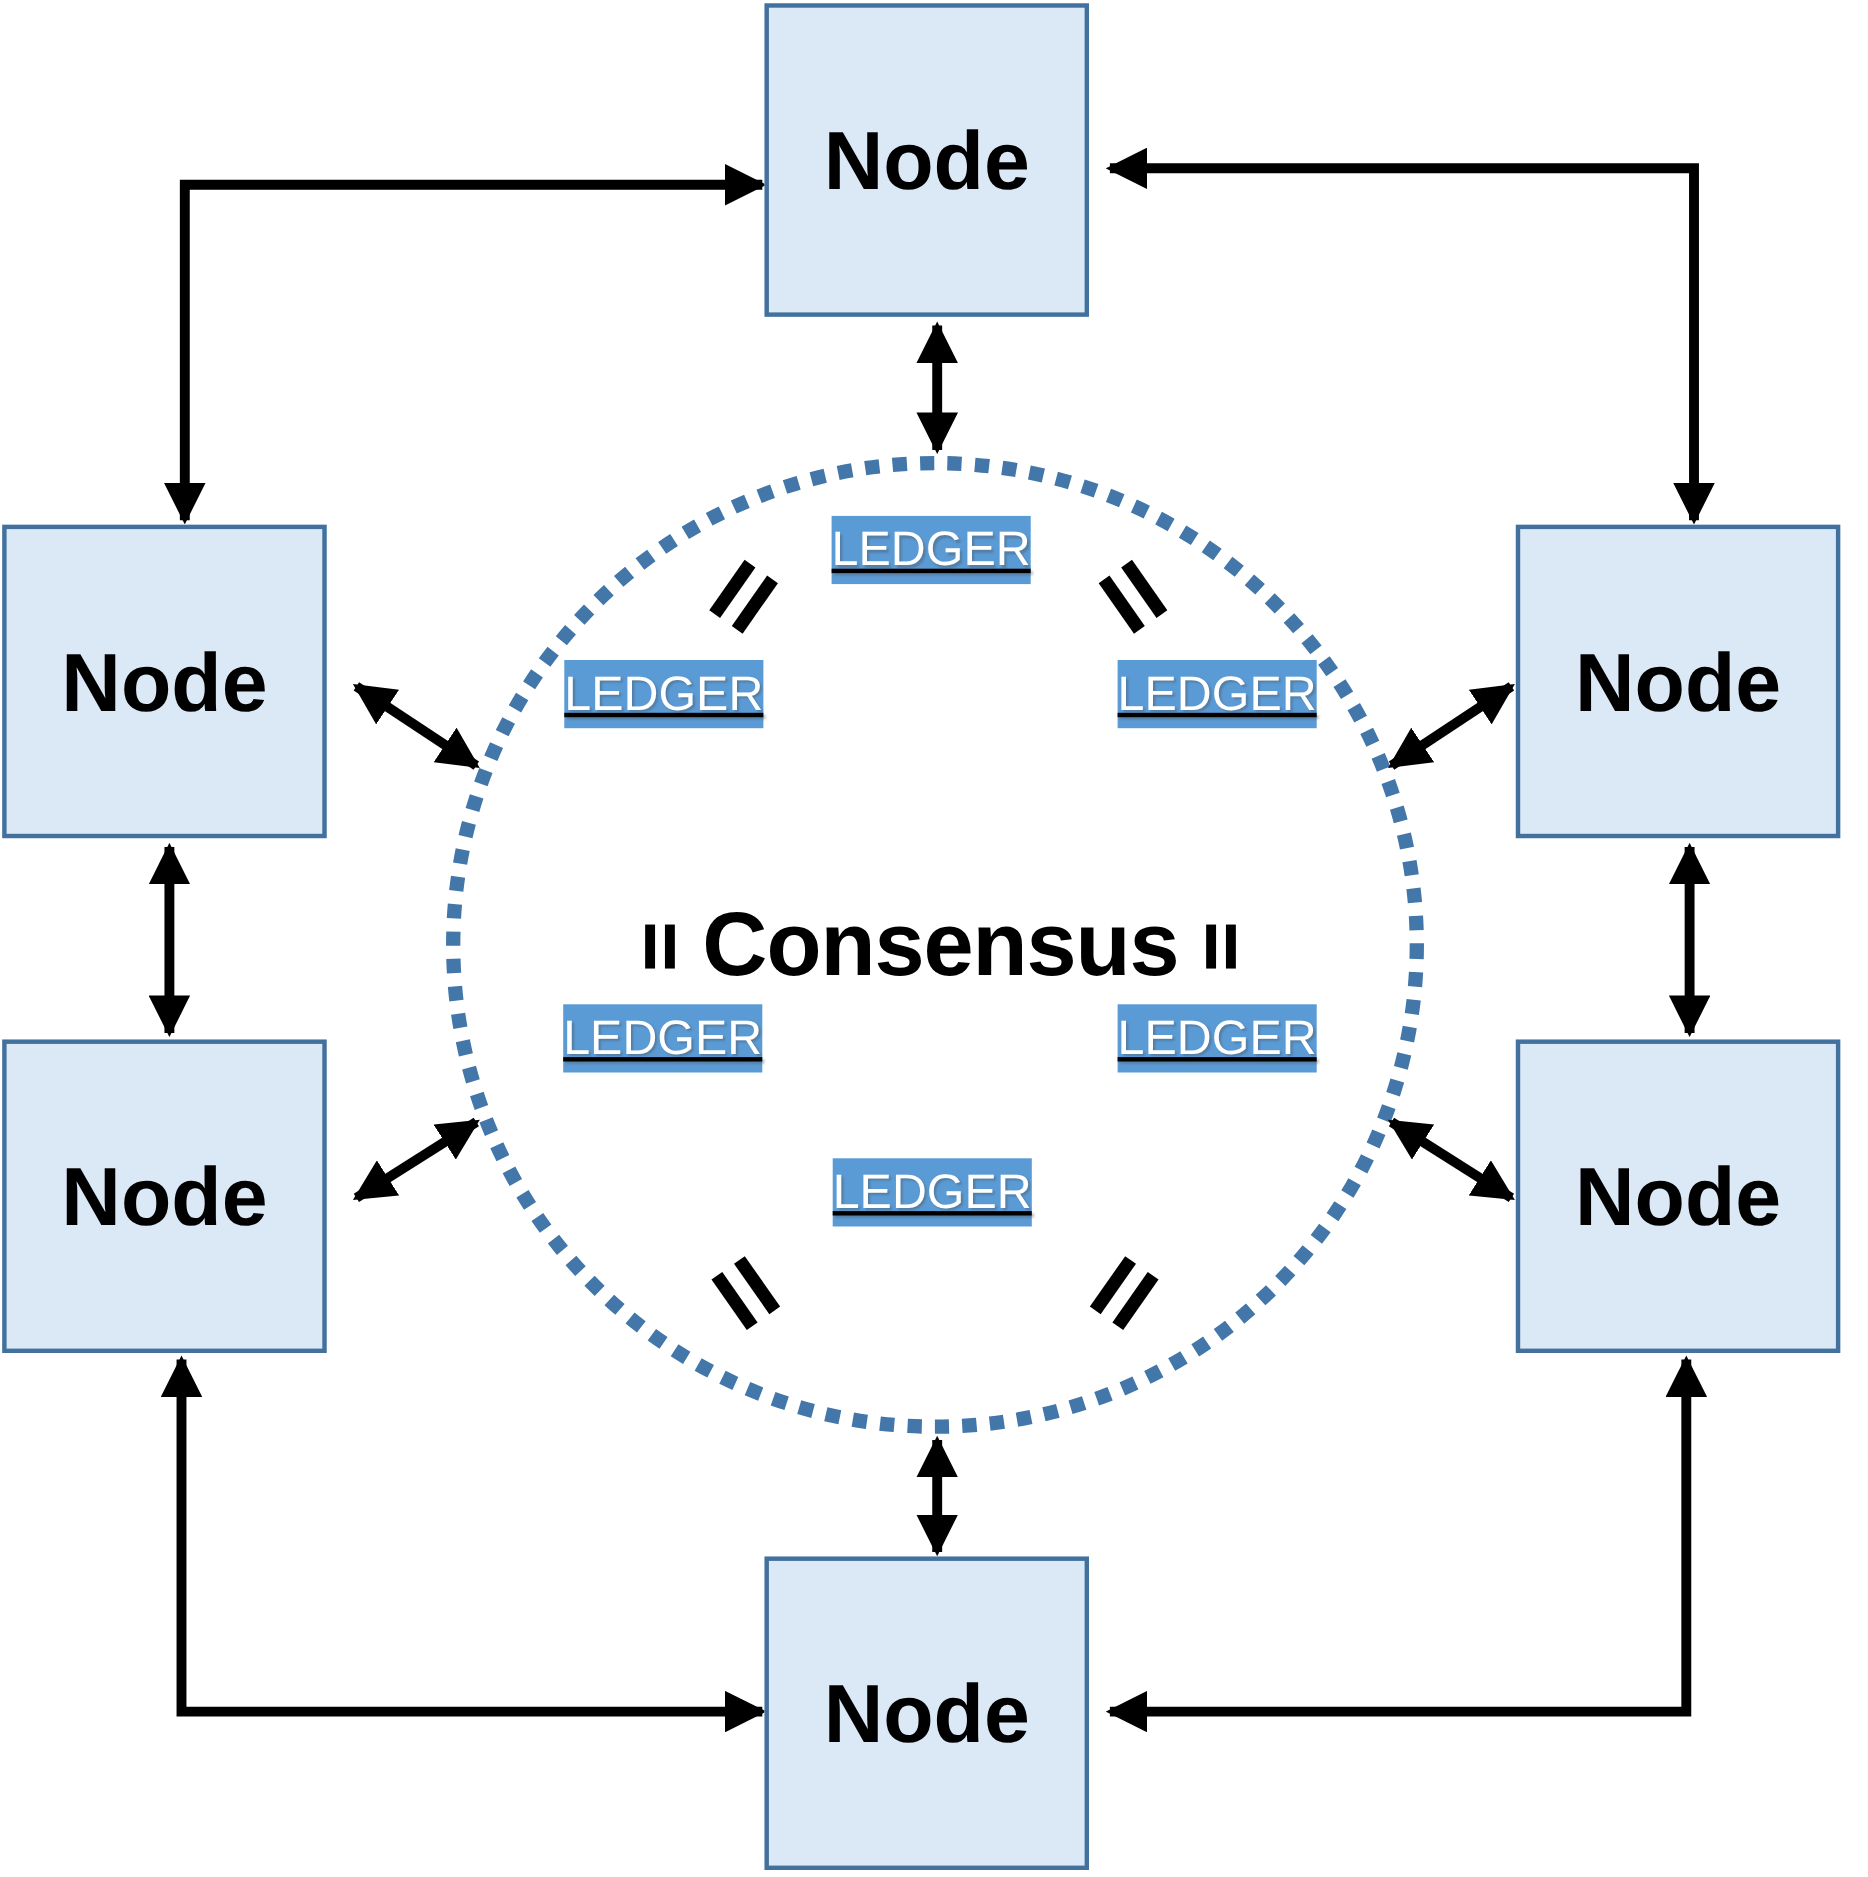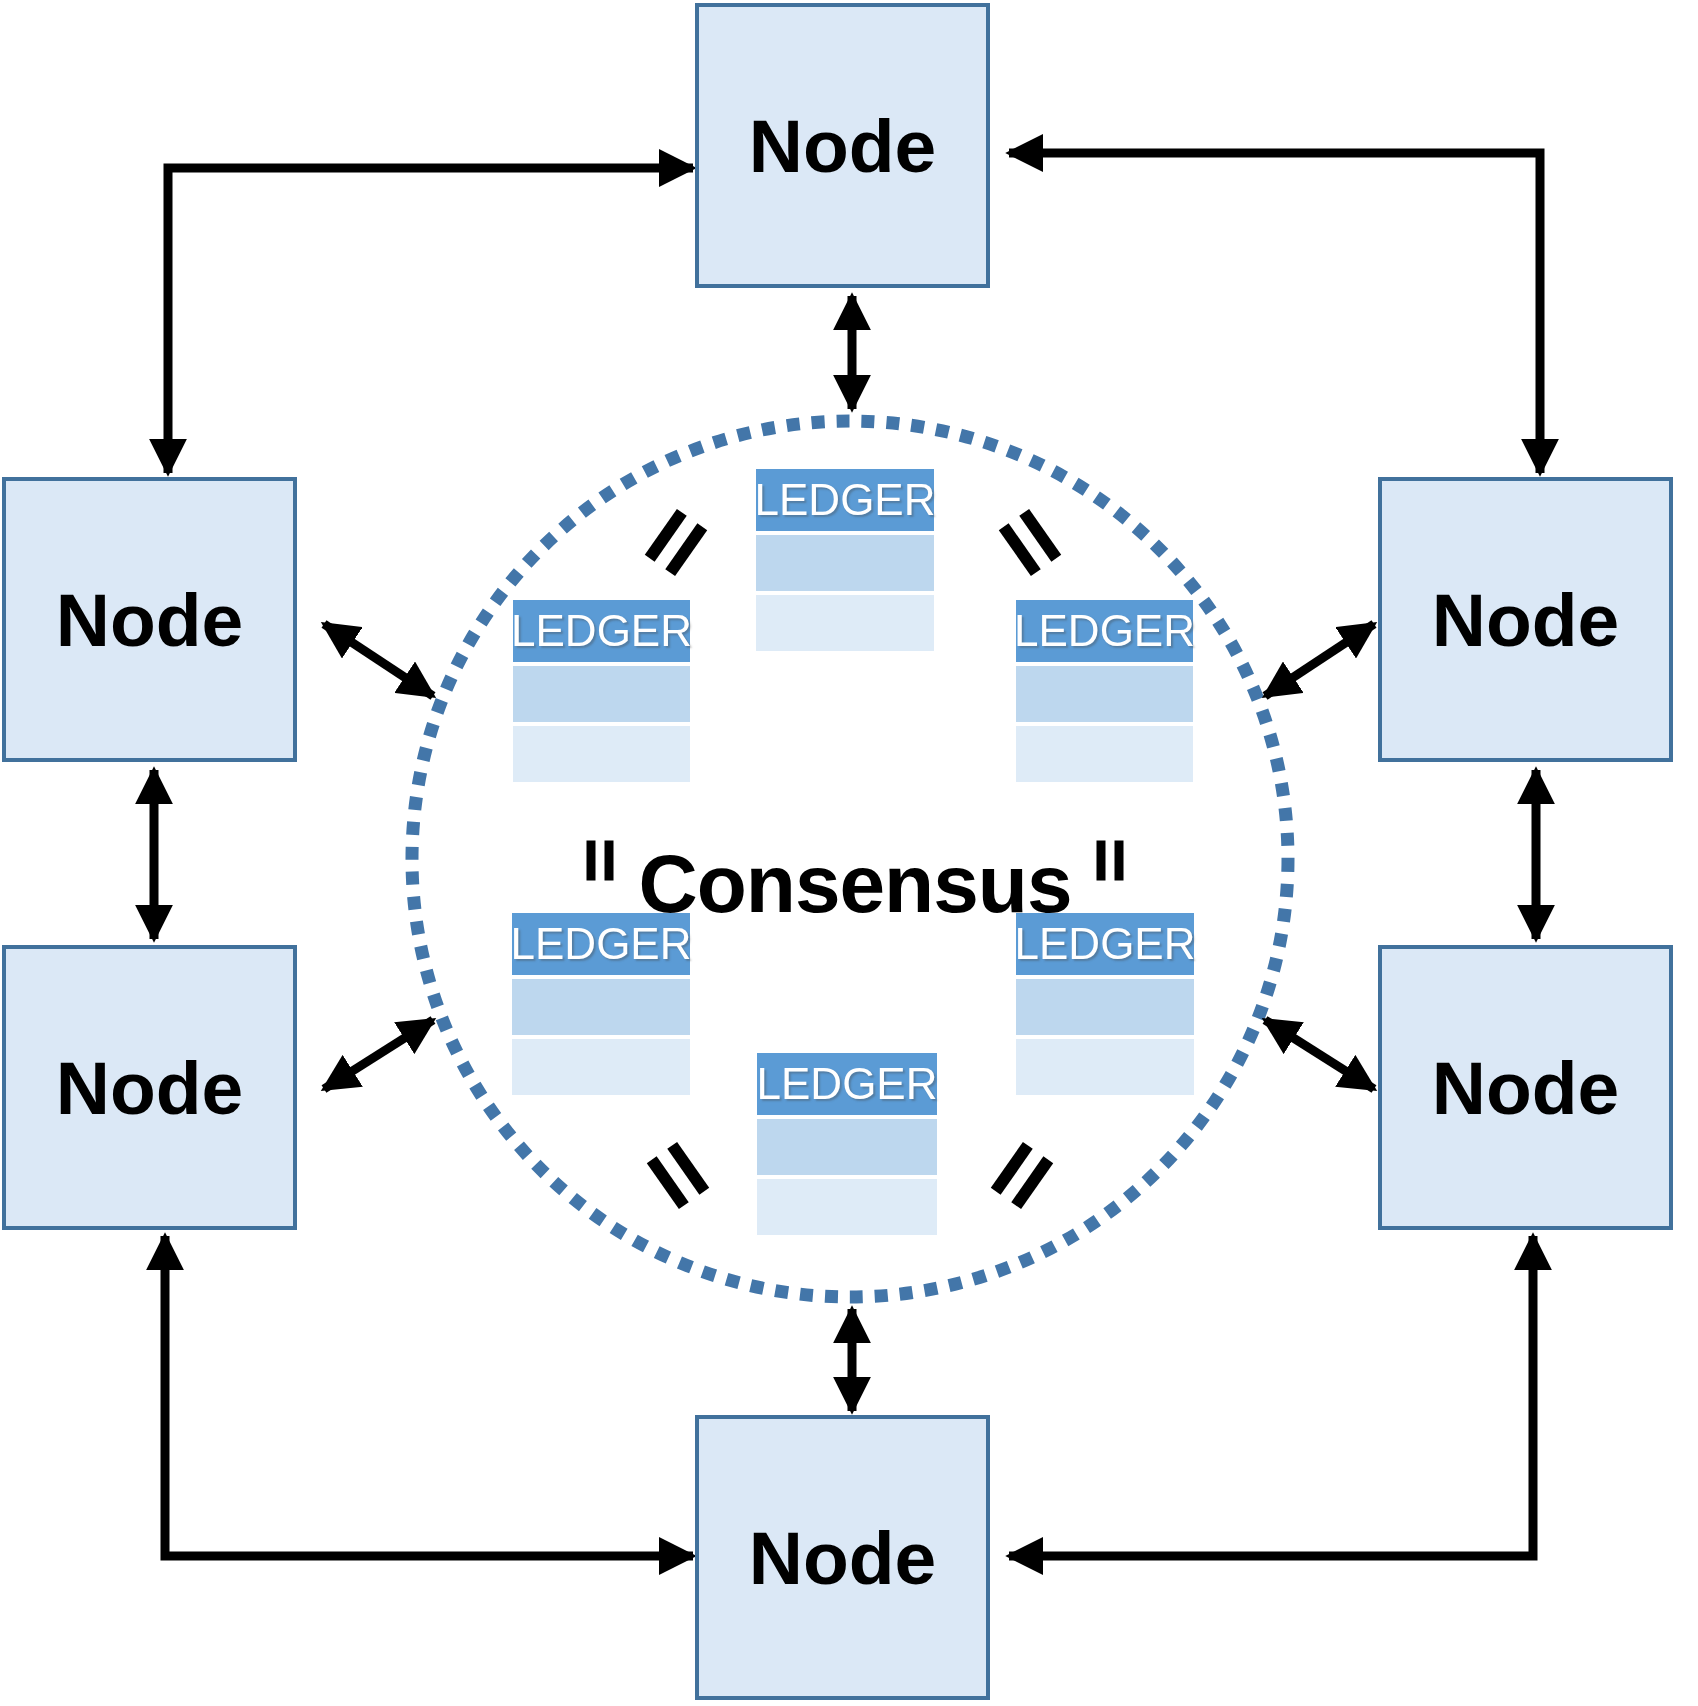--- a/index.html
+++ b/index.html
@@ -23,21 +23,21 @@
     font-size:75px; font-weight:bold; color:#000000;
   }
   .node-top         { left:695px;  top:3px;    }
   .node-upper-left  { left:2px;    top:477px;  }
   .node-upper-right { left:1378px; top:477px;  }
   .node-lower-left  { left:2px;    top:945px;  }
   .node-lower-right { left:1378px; top:945px;  }
   .node-bottom      { left:695px;  top:1415px; }
 
   
-  .ledger { position:absolute; display:flex; flex-direction:column; gap:4px; }
+  .ledger { position:absolute; display:flex; flex-direction:row; gap:4px;text-decoration:underline; }
   .ledger .hdr {
     height:62px; background:#5b9bd5;
     display:flex; align-items:center; justify-content:center;
     color:#ffffff; font-size:44px; font-weight:normal;
     text-shadow:2px 2px 2px rgba(70,70,70,0.35);
   }
   .ledger .row1 { height:56px; background:#bdd7ee; }
   .ledger .row2 { height:56px; background:#deebf7; }
   .ledger-top         { left:756px;  top:469px;  width:178px; }
   .ledger-upper-left  { left:513px;  top:600px;  width:177px; }
@@ -54,21 +54,21 @@
   .eq-upper-left  { left:648px;  top:524px;  transform:rotate(-55deg); }
   .eq-upper-right { left:1002px; top:524px;  transform:rotate(55deg);  }
   .eq-mid-left    { left:580px;  top:847px;  transform:rotate(90deg);  }
   .eq-mid-right   { left:1090px; top:847px;  transform:rotate(90deg);  }
   .eq-lower-left  { left:650px;  top:1157px; transform:rotate(55deg);  }
   .eq-lower-right { left:994px;  top:1157px; transform:rotate(-55deg); }
 
   
   .consensus {
     position:absolute;
-    left:605px; top:837px; width:500px;
+    left:605px; top:812px; width:500px;
     text-align:center;
     font-size:82px; font-weight:bold; color:#000000;
     letter-spacing:-1px;
   }
 </style>
 </head>
 <body>
 
 <div class="canvas">
 

